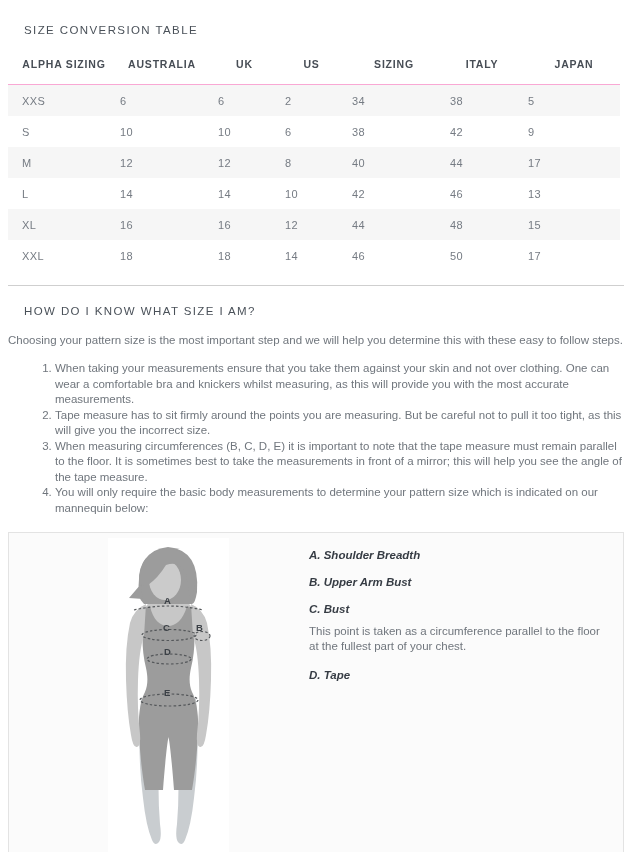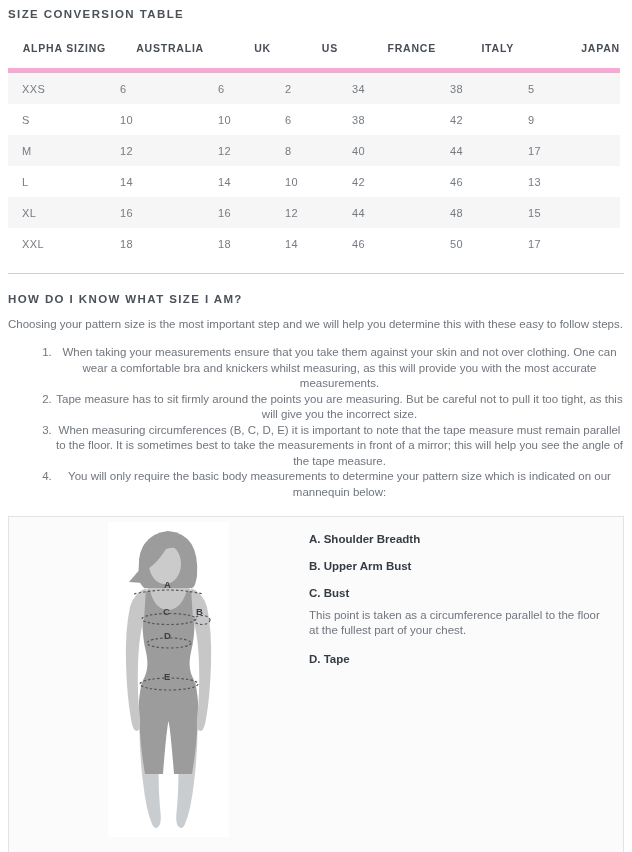--- a/index.html
+++ b/index.html
@@ -7,45 +7,45 @@
     padding: 0;
     width: 632px;
     height: 852px;
     overflow: hidden;
     background: #ffffff;
     font-family: "Liberation Sans", "DejaVu Sans", sans-serif;
   }
   .page { padding: 8px; width: 616px; }
 
   .sec-heading {
-    margin: 0;
+    margin: 16px;
     font-size: 11.5px;
     line-height: 12px;
-    font-weight: bold;
+    font-weight: normal;
     letter-spacing: 1.4px;
     color: #4a5159;
   }
 
   table.size-table {
     margin-top: 18px;
     width: 612px;
     border-collapse: collapse;
     table-layout: fixed;
   }
   table.size-table thead th {
-    text-align: right;
+    text-align: center;
     font-size: 10.5px;
     line-height: 11px;
     font-weight: bold;
     letter-spacing: 0.8px;
     color: #474d55;
     padding: 5px 0 14px 14px;
     margin-top: 42px;
   }
-  table.size-table tbody { border-top: 5px solid #f9a8d4; }
+  table.size-table tbody { border-top: 1px solid #f9a8d4; }
   table.size-table tbody td {
     height: 31px;
     padding: 0 0 0 14px;
     font-size: 11px;
     color: #757b83;
     letter-spacing: 0.4px;
     vertical-align: middle;
   }
   table.size-table tbody tr:nth-child(odd) { background: #f6f6f6; }
 
@@ -64,21 +64,20 @@
     line-height: 15px;
     color: #70767d;
   }
 
   ol.steps {
     margin: 13px 0 0 0;
     padding: 0 0 0 47px;
     font-size: 11.5px;
     line-height: 15.5px;
     color: #70767d;
-    text-align: center;
   }
   ol.steps li { margin: 0; padding: 0; }
 
   .measure-box {
     margin-top: 16px;
     border: 1px solid #e3e3e3;
     background: #fbfbfb;
     display: flex;
     align-items: flex-start;
     box-sizing: border-box;
@@ -94,20 +93,21 @@
   }
   .text-col {
     flex: 1;
     padding: 16px 18px 20px 0;
   }
   .m-label {
     margin: 15px 0 9px 0;
     font-size: 11.5px;
     font-weight: bold;
     color: #363c44;
+    font-style: italic;
   }
   .m-label:first-child { margin-top: 0; }
   .m-text {
     margin: 0;
     font-size: 11.5px;
     line-height: 15px;
     color: #70767d;
   }
   svg text.fig-letter {
     font-family: "Liberation Sans", sans-serif;
@@ -132,21 +132,21 @@
       <col style="width:98px">
         <col style="width:78px">
         <col style="width:106px">
     </colgroup>
     <thead>
       <tr>
         <th>ALPHA SIZING</th>
         <th>AUSTRALIA</th>
         <th>UK</th>
         <th>US</th>
-        <th>FRANCE</th>
+        <th>SIZING</th>
         <th>ITALY</th>
         <th>JAPAN</th>
       </tr>
     </thead>
     <tbody>
       <tr>
         <td>XXS</td>
         <td>6</td>
         <td>6</td>
         <td>2</td>

